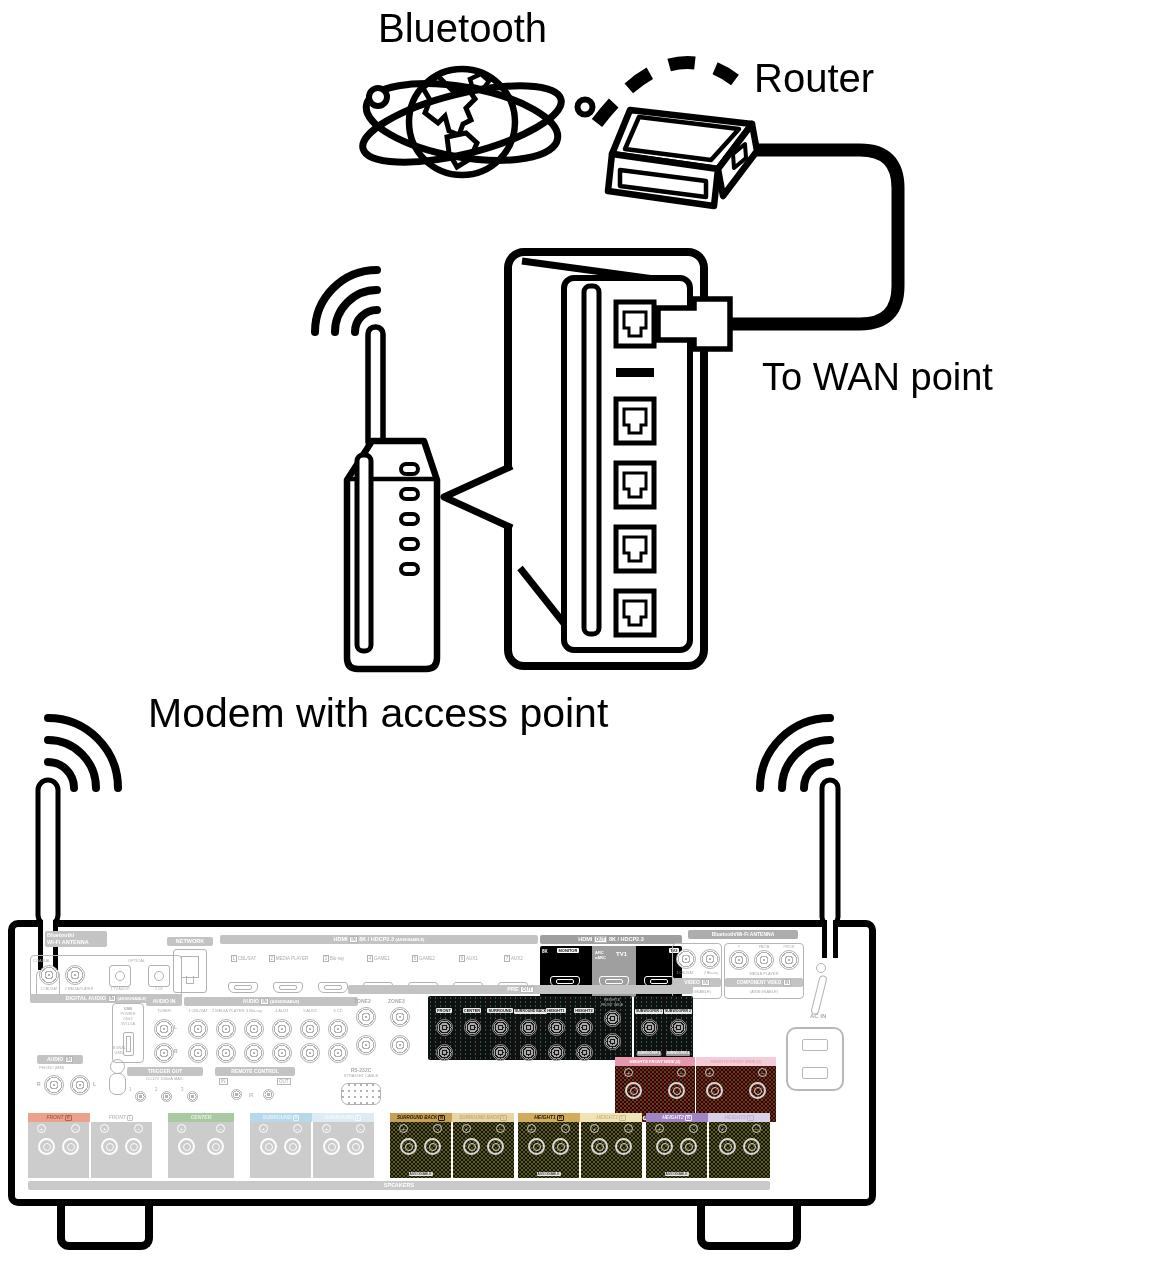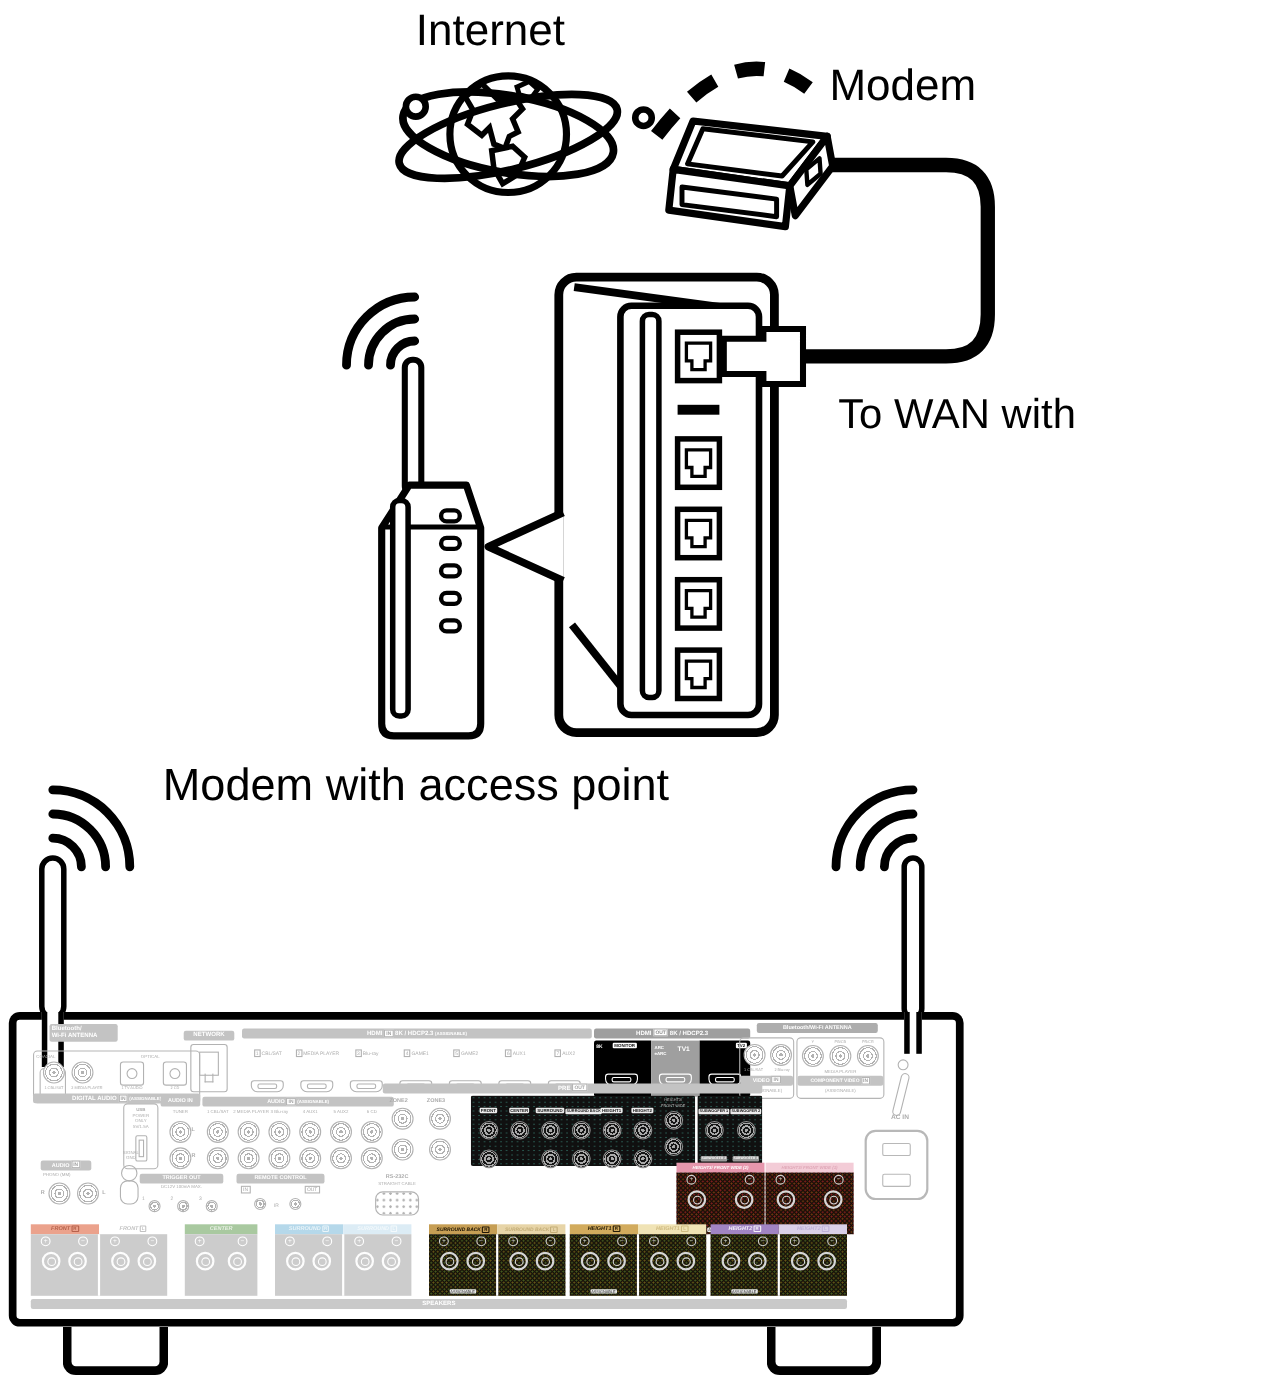--- a/index.html
+++ b/index.html
@@ -140,23 +140,23 @@
   <g>
     <rect x="822" y="780" width="16" height="145" rx="8" fill="#fff" stroke="#000" stroke-width="5"></rect>
   </g>
   <g fill="none" stroke="#000" stroke-width="8" stroke-linecap="round">
     <path d="M804,788 A26,26 0 0 1 830,762"></path>
     <path d="M782,788 A48,48 0 0 1 830,740"></path>
     <path d="M760,788 A70,70 0 0 1 830,718"></path>
   </g>
 </svg>
 
-<div class="biglbl" style="left:378px;top:6px">Internet</div>
-<div class="biglbl" style="left:754px;top:56px">Modem</div>
-<div class="biglbl" style="left:762px;top:356px;font-size:38px">To WAN with</div>
+<div class="biglbl" style="left:378px;top:6px">Bluetooth</div>
+<div class="biglbl" style="left:754px;top:56px">Router</div>
+<div class="biglbl" style="left:762px;top:356px;font-size:38px">To WAN point</div>
 <div class="biglbl" style="left:148px;top:690px;font-size:41px">Modem with access point</div>
 
 <div class="foot" style="left:57px;width:96px"></div>
 <div class="foot" style="left:697px;width:104px"></div>
 
 <div class="rx">
 
   <div class="rodin" style="left:23px;top:-7px;width:20px;height:50px"></div>
   <div class="a gb" style="left:21px;top:44px;width:24px;height:28px"></div>
   <div class="rodin" style="left:807px;top:-7px;width:16px;height:38px"></div>

